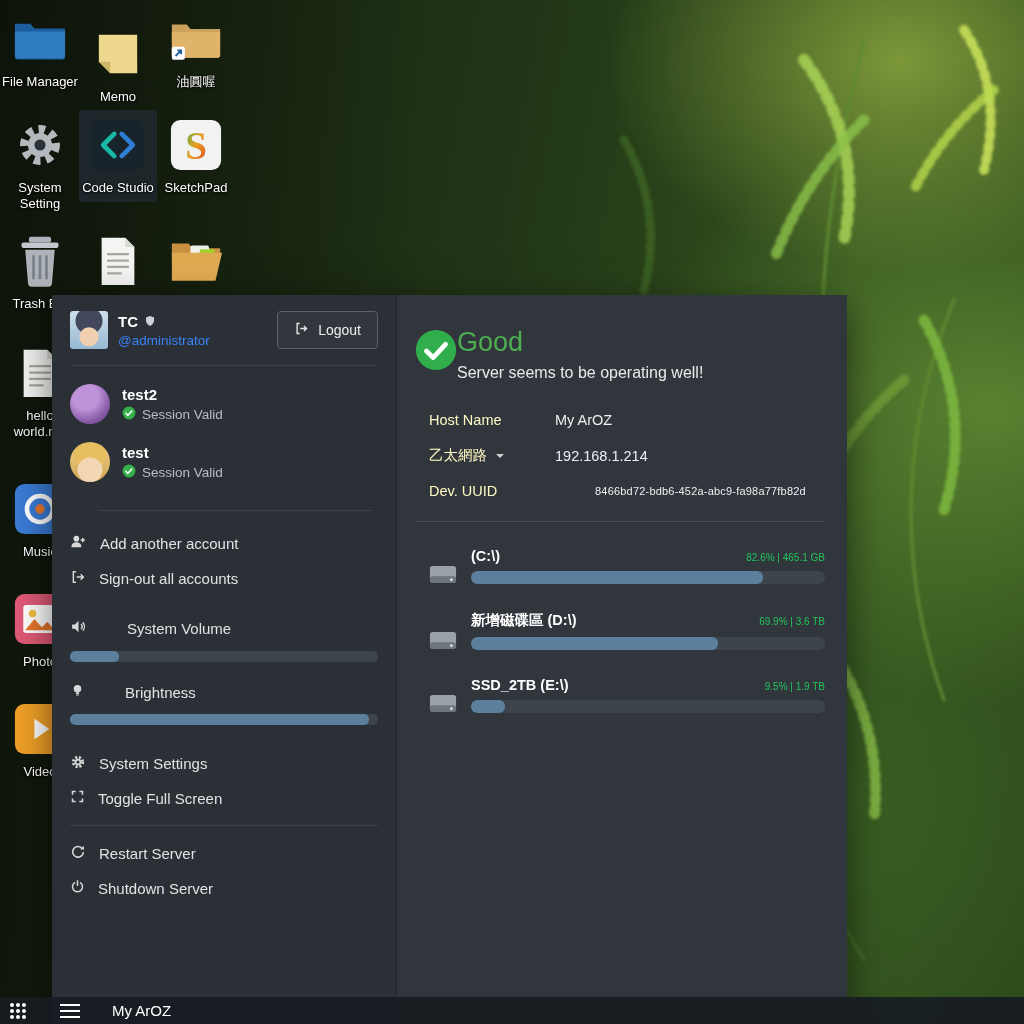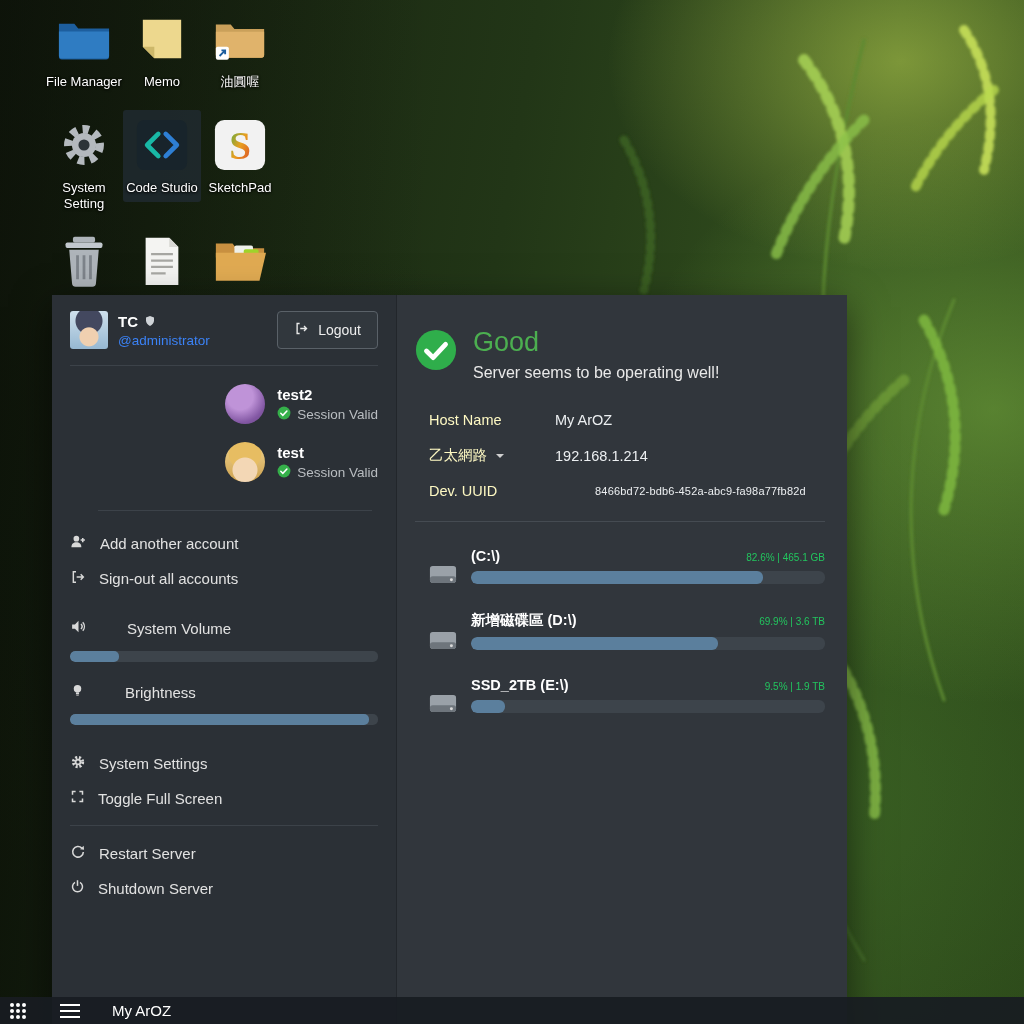--- a/index.html
+++ b/index.html
@@ -11,21 +11,21 @@
       radial-gradient(420px 300px at 88% 6%, rgba(214,235,90,0.45), transparent 70%),
       radial-gradient(520px 420px at 97% 40%, rgba(130,185,70,0.50), transparent 70%),
       radial-gradient(640px 520px at 78% 78%, rgba(70,120,45,0.45), transparent 72%),
       radial-gradient(500px 420px at 30% 55%, rgba(20,32,16,0.60), transparent 75%),
       linear-gradient(100deg, #141c0e 0%, #223617 45%, #33511e 75%, #2a4518 100%);
   }
   .foliage{position:absolute;right:0;top:0;z-index:1;pointer-events:none;}
 
   
   .cell{position:absolute;width:78px;display:flex;flex-direction:column;align-items:center;gap:6px;
-        padding:6px 0;z-index:2;cursor:pointer;border-radius:3px;margin-left:44px;}
+        padding:6px 0;z-index:2;cursor:pointer;border-radius:3px;}
   .cell .lbl{font-size:13px;color:#fff;text-align:center;line-height:1.2;max-width:76px;
         text-shadow:0 1px 3px rgba(0,0,0,0.95),0 0 2px rgba(0,0,0,0.85);}
   .cell.selected{background:rgba(33,42,50,0.80);}
   .ic{display:flex;align-items:center;justify-content:center;height:58px;}
 
   
   .panel{position:absolute;left:52px;top:295px;width:795px;height:851px;display:flex;z-index:5;
          box-shadow:0 12px 36px rgba(0,0,0,0.55);}
   .pl{width:345px;background:#2b3036;color:#e6e6e6;padding:16px 18px 12px;box-sizing:border-box;
       display:flex;flex-direction:column;border-right:1px solid #22262b;}
@@ -38,40 +38,40 @@
           radial-gradient(circle at 50% 26%, #43485f 0 13px, transparent 14px),
           linear-gradient(#cfe0ec,#96b8d2);}
   .uname{font-weight:bold;font-size:15px;display:flex;align-items:center;gap:6px;color:#fff;}
   .uhandle{font-size:13.5px;color:#3b82f6;margin-top:3px;}
   .logout-btn{margin-left:auto;display:flex;align-items:center;gap:9px;padding:9px 16px;
         border:1px solid #5a6168;border-radius:4px;background:#31373d;color:#eee;font-size:14px;cursor:pointer;}
 
   .div{border:none;border-top:1px solid #3c4249;margin:16px 0;}
   .div.short{margin:12px 6px 14px 28px;}
 
-  .acct{display:flex;gap:12px;margin:2px 0 16px;align-items:center;cursor:pointer;justify-content:flex-end;}
+  .acct{display:flex;gap:12px;margin:2px 0 16px;align-items:center;cursor:pointer;}
   .ava{width:40px;height:40px;border-radius:50%;flex:none;}
   .ava.monster{background:radial-gradient(circle at 38% 32%, #bf93d8 0 35%, #8257a3 70%, #6a4488);}
   .ava.girl{background:
       radial-gradient(circle at 50% 70%, #f3d7b5 0 12px, transparent 13px),
       radial-gradient(circle at 50% 28%, #e7bd62 0 16px, transparent 17px),
       linear-gradient(#f1d490,#cda14e);}
   .acct-name{font-weight:bold;font-size:15px;color:#fff;}
   .acct-status{display:flex;align-items:center;gap:6px;color:#b9bdc1;font-size:13.5px;margin-top:3px;}
 
   .mi{display:flex;align-items:center;gap:13px;padding:8px 0;color:#e2e2e2;cursor:pointer;font-size:15px;}
   .mi svg{flex:none;}
   .mi.static{cursor:default;gap:40px;}
 
   .bar{height:11px;background:#3d444b;border-radius:5px;margin:5px 0 13px;overflow:hidden;cursor:pointer;}
   .fill{height:100%;background:#5b7f9d;border-radius:5px;}
   .fw{margin-top:auto;color:#9b9fa4;font-size:11px;padding-top:10px;}
 
   
-  .shead{display:flex;gap:16px;margin-bottom:30px;align-items:flex-start;}
+  .shead{display:flex;margin-bottom:30px;align-items:flex-start;}
   .scheck{flex:none;margin-top:2px;}
   .stitle{color:#4caf50;font-size:27px;line-height:1.15;}
   .ssub{font-size:16px;color:#e9e9e9;margin-top:6px;}
 
   .irow{display:flex;margin-bottom:18px;align-items:center;padding-left:14px;}
   .ilabel{width:126px;flex:none;color:#fef9c3;font-size:14.5px;display:flex;align-items:center;}
   .ivalue{font-size:14.5px;color:#eceff1;}
   .ivalue.small{font-size:11px;letter-spacing:0.2px;padding-left:40px;}
   .caret{display:inline-block;width:0;height:0;border:4px solid transparent;border-top-color:#d0d0d0;
          margin-left:9px;margin-top:4px;}
@@ -125,21 +125,21 @@
 <div class="cell" style="left:1px;top:4px">
   <span class="ic">
     <svg viewBox="0 0 56 44" width="54">
         <path d="M2 6 h16 l4 5 h32 v29 a3 3 0 0 1 -3 3 H5 a3 3 0 0 1 -3 -3 z" fill="#1d5e9e"></path>
         <path d="M2 14 h52 v25 a3 3 0 0 1 -3 3 H5 a3 3 0 0 1 -3 -3 z" fill="#2f7cc2"></path>
       </svg>
   </span>
   <span class="lbl">File Manager</span>
 </div>
 
-<div class="cell" style="left:79px;top:4px">
+<div class="cell" style="left:79px;top:19px">
   <span class="ic">
     <svg viewBox="0 0 48 48" width="46">
         <path d="M4 4 h40 v40 h-28 l-12 -12 z" fill="#edd88e"></path>
         <path d="M4 32 l12 12 v-12 z" fill="#cdb86a"></path>
       </svg>
   </span>
   <span class="lbl">Memo</span>
 </div>
 
 <div class="cell" style="left:157px;top:4px">

